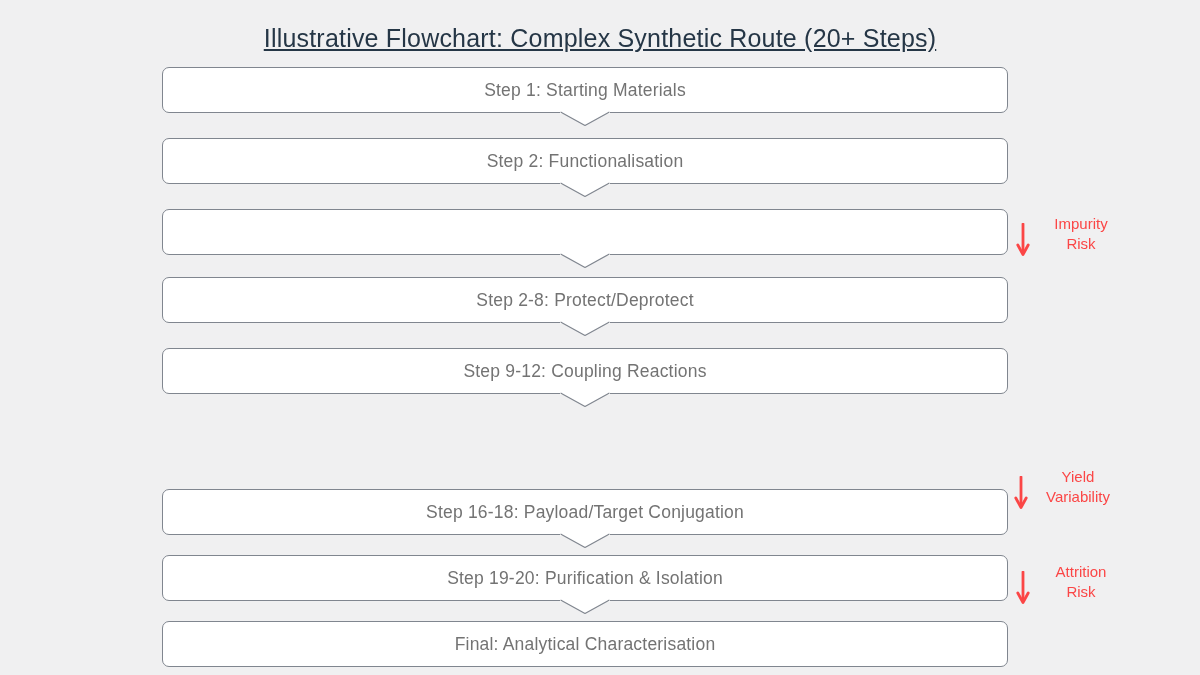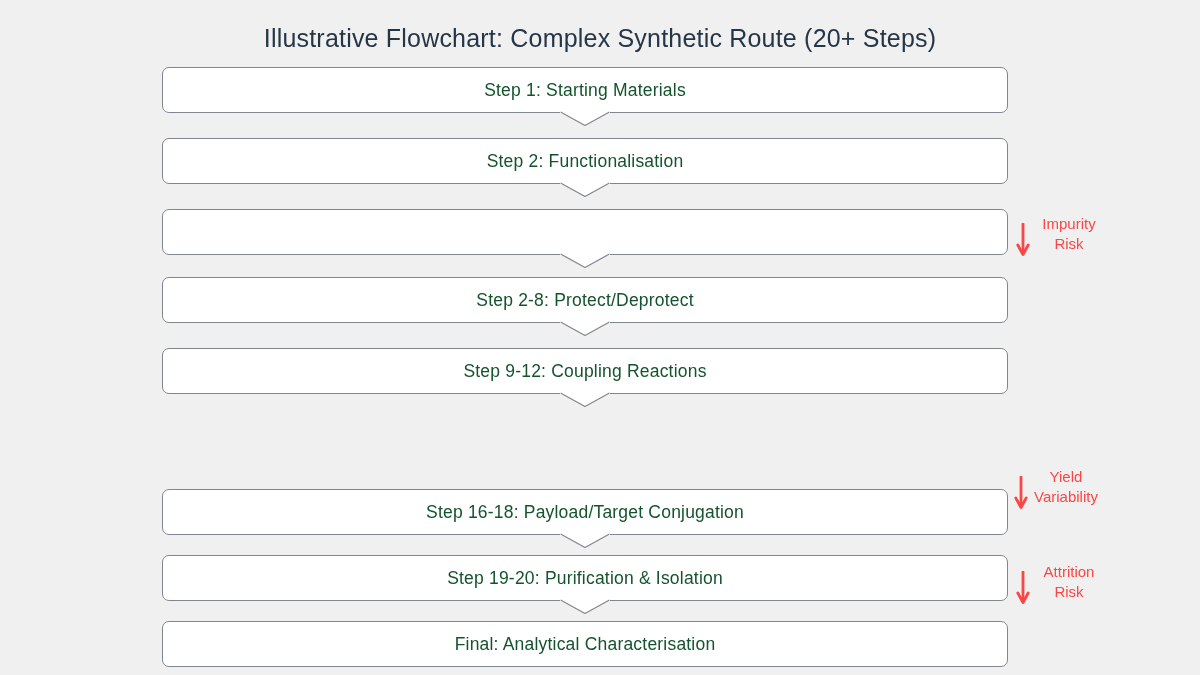--- a/index.html
+++ b/index.html
@@ -11,49 +11,50 @@
     font-family:"Liberation Sans", sans-serif;
   }
   .title{
     position:absolute;
     top:24px;left:0;width:1200px;
     text-align:center;
     font-size:25px;
     font-weight:500;
     letter-spacing:0.2px;
     color:#253646;
+    text-decoration:underline;
   }
   .step-box{
     position:absolute;
     left:162px;width:846px;height:46px;
     box-sizing:border-box;
     background:#ffffff;
     border:1px solid #80868f;
     border-radius:7px;
     display:flex;align-items:center;justify-content:center;
   }
   .step-label{
     font-size:17.5px;
     font-weight:500;
-    color:#14532d;
+    color:#737373;
     letter-spacing:0.2px;
   }
   .tail{
     position:absolute;
     left:50%;
     bottom:-15px;
     transform:translateX(-50%);
     width:50px;height:18px;
     display:block;
   }
   .annotation{
     position:absolute;
     display:flex;
     align-items:flex-start;
-    gap:8px;
+    gap:20px;
     color:#fb4646;
   }
   .annotation .arrow{
     margin-top:9px;
     flex:0 0 auto;
   }
   .annotation .ann-text{
     text-align:center;
     font-size:15px;
     line-height:20px;

